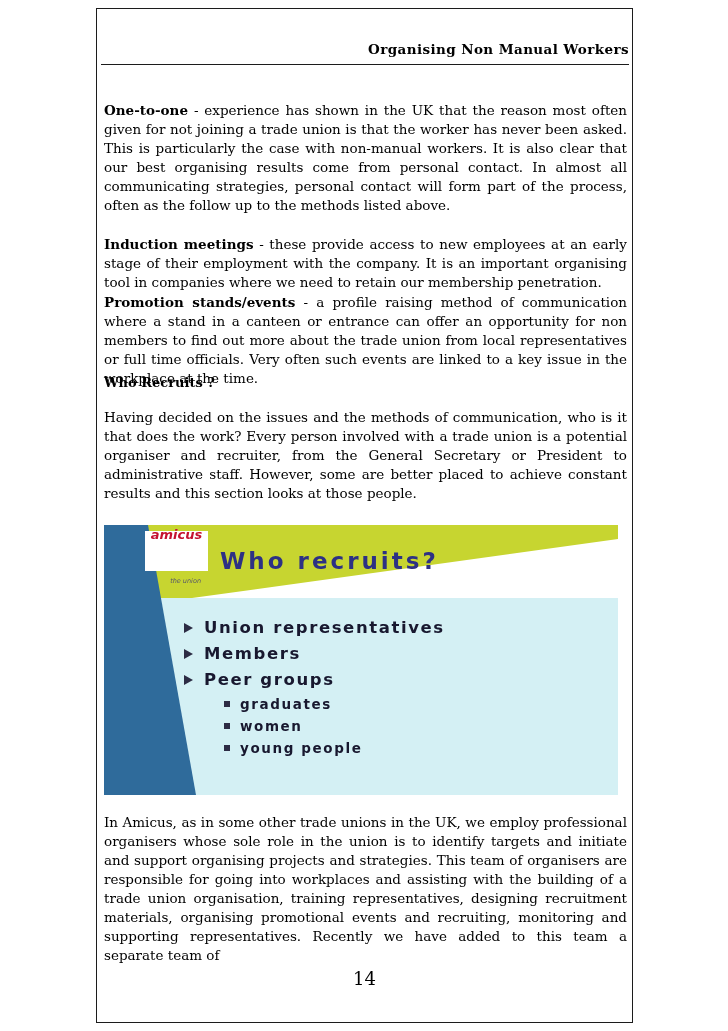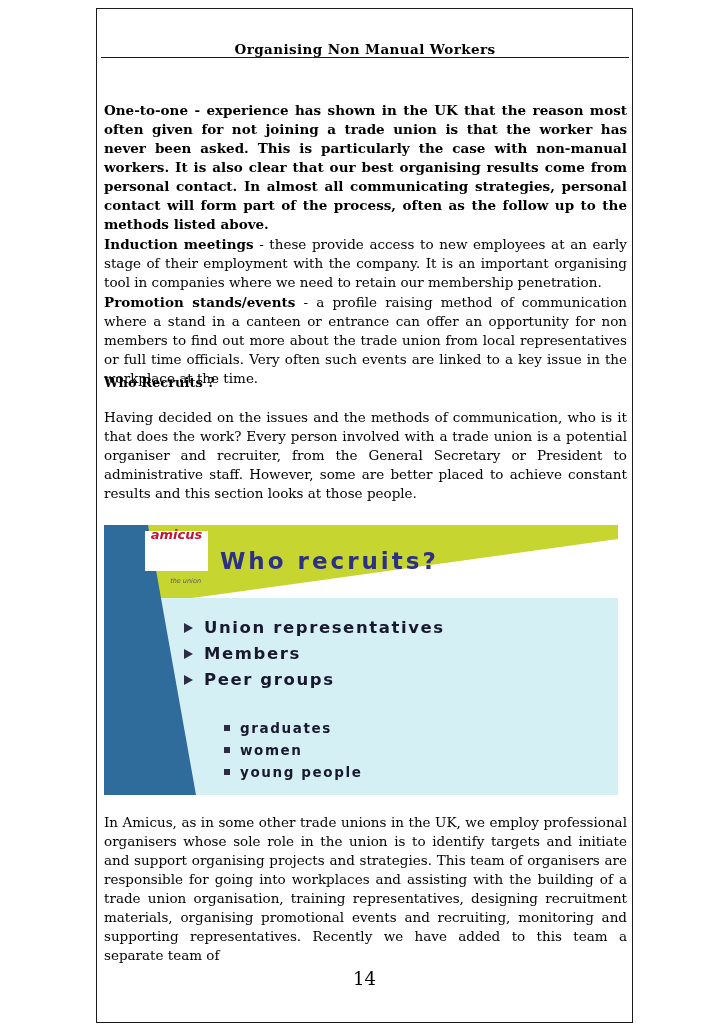--- a/index.html
+++ b/index.html
@@ -8,28 +8,28 @@
     width:728px; height:1031px; position:relative;
     font-family:"DejaVu Serif", serif; color:#000;
     overflow:hidden;
   }
   .page-border {
     position:absolute; left:96px; top:8px; width:537px; height:1015px;
     border:1px solid #1c1c1c; overflow:hidden;
   }
   .doc-header {
     position:absolute; left:4px; top:32px; width:528px;
-    text-align:center; font-weight:bold; font-size:13.5px; letter-spacing:.4px;
-    border-bottom:1px solid #1c1c1c;
+    text-align:right; font-weight:bold; font-size:13.5px; letter-spacing:.4px;
+    padding-bottom:7px; border-bottom:1px solid #1c1c1c;
   }
   .para {
     position:absolute; left:7px; width:523px;
     font-size:13.5px; line-height:19px; text-align:justify;
   }
-  .p1 { top:92px;font-weight:bold; }
+  .p1 { top:92px; }
   .p2 { top:226px; }
   .p3 { top:284px; }
   .section-heading {
     position:absolute; left:7px; top:366px;
     font-size:13px; font-weight:bold;
   }
   .p4 { top:399px; }
   .p5 { top:804px; }
   .page-number {
     position:absolute; left:0; top:959px; width:100%;
@@ -59,21 +59,21 @@
   .bullets { position:absolute; left:80px; top:90px; color:var(--slide-text,#18182f); }
   .bullet {
     font-size:16.5px; line-height:26px; letter-spacing:1.6px; font-weight:bold;
     display:flex; align-items:center;
   }
   .arrow-glyph {
     display:inline-block; width:0; height:0; margin-right:11px;
     border-left:9px solid #2c2c44;
     border-top:5px solid transparent; border-bottom:5px solid transparent;
   }
-  .subbullets { margin-left:40px;margin-top:24px; }
+  .subbullets { margin-left:40px; }
   .subbullet {
     font-size:13.5px; line-height:22px; letter-spacing:1.6px; font-weight:bold;
     display:flex; align-items:center;
   }
   .square-glyph {
     display:inline-block; width:6px; height:6px; margin-right:10px;
     background:#2c2c44;
   }
 </style>
 </head>

